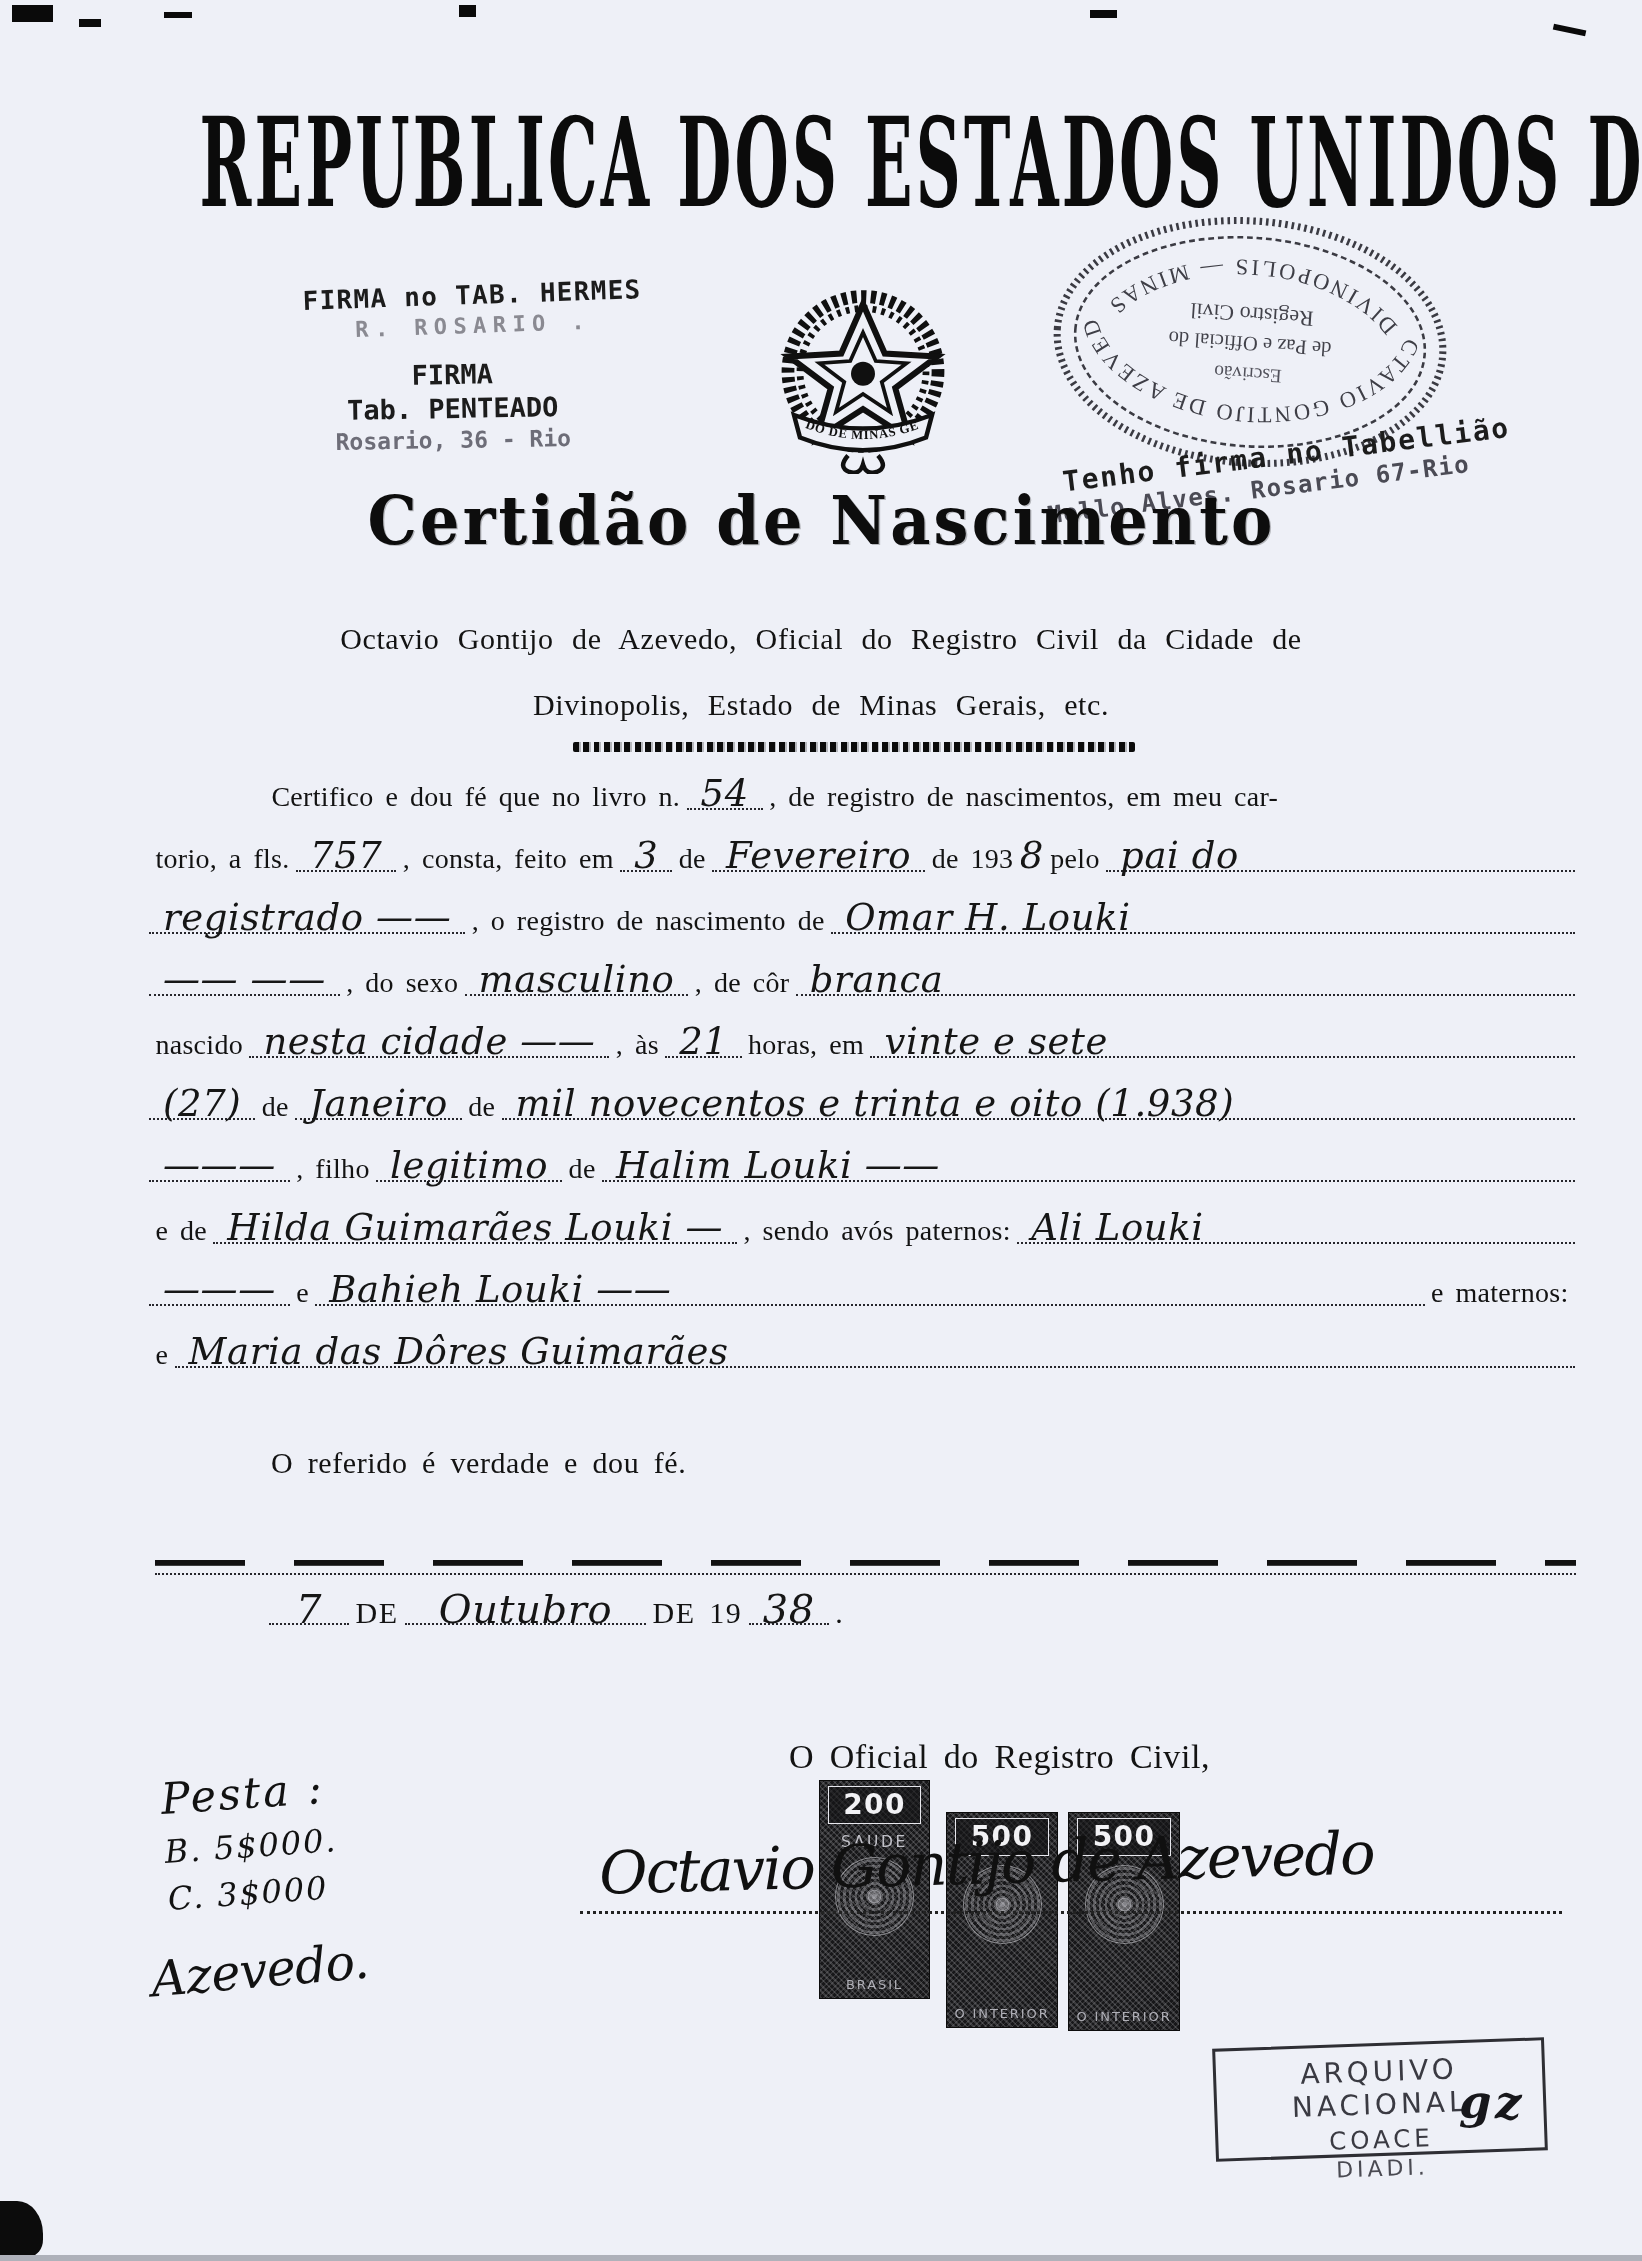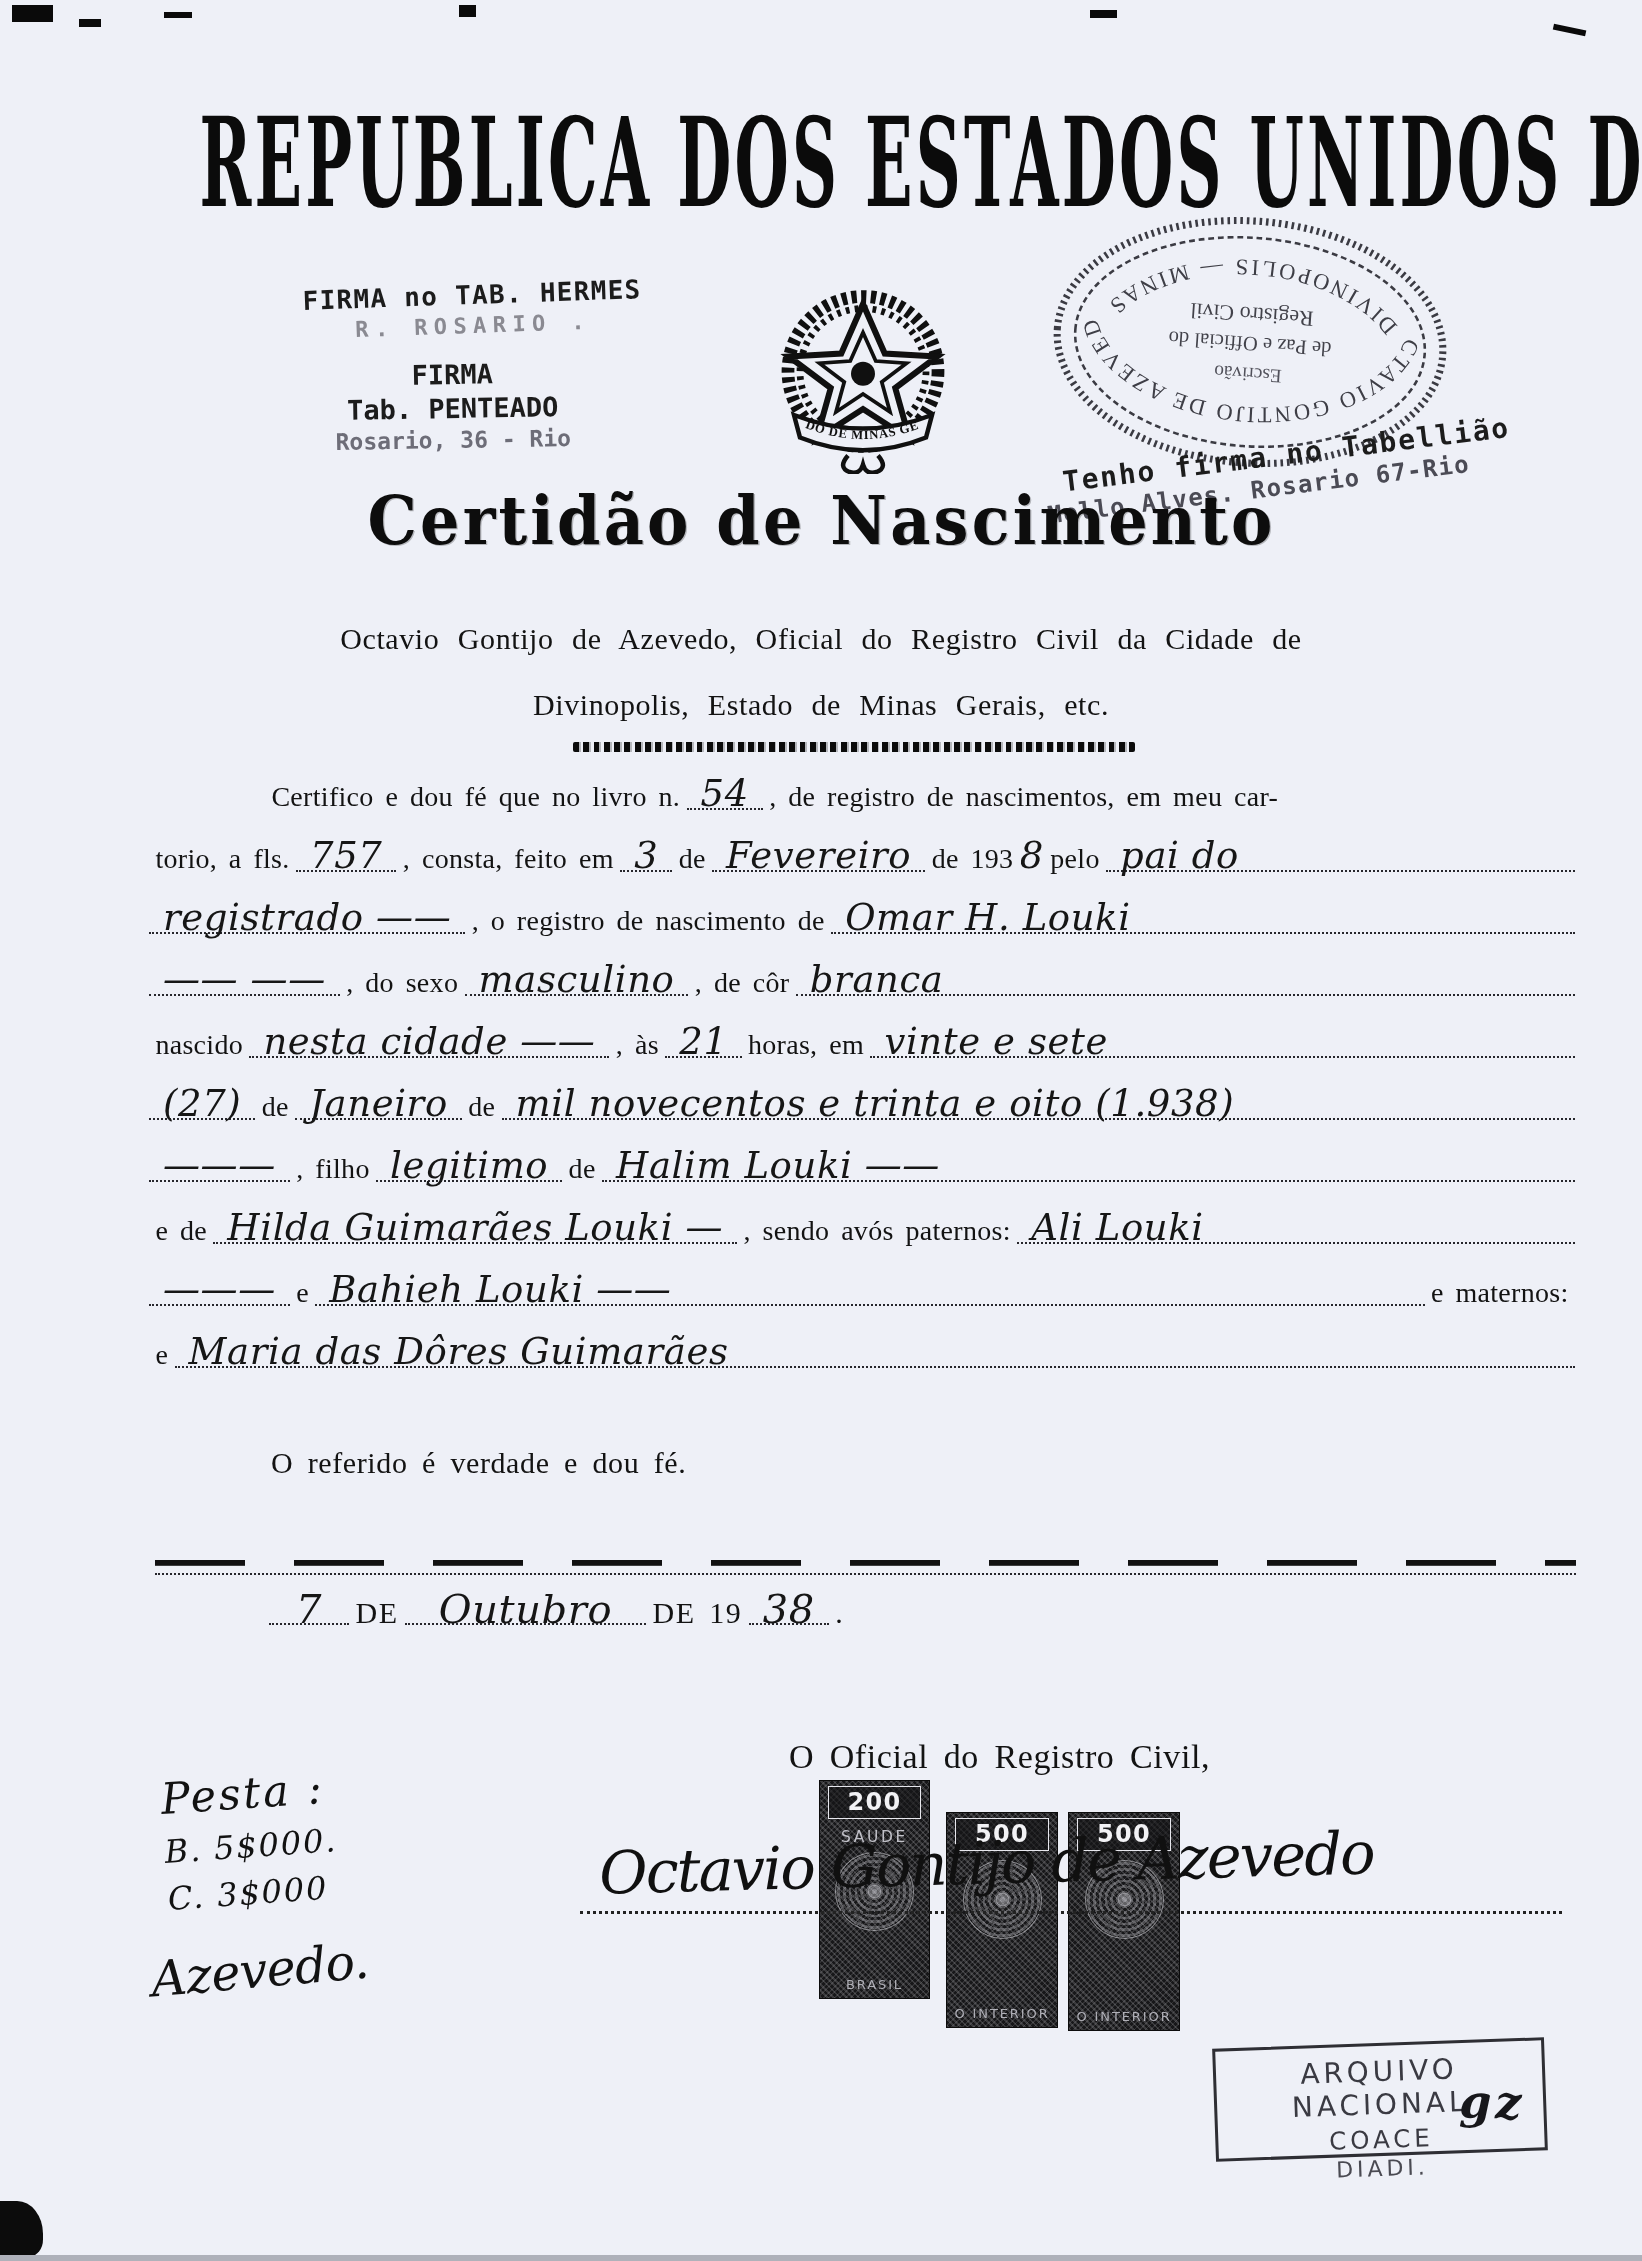--- a/index.html
+++ b/index.html
@@ -66,21 +66,21 @@
   .cartorio .hw{font-size:40px;}
 
   .official{top:1738px;left:789px;font-size:34px;word-spacing:6.4px;letter-spacing:0.6px;}
 
   
   .rev{position:absolute;background:
       repeating-linear-gradient(45deg,rgba(240,240,245,.16) 0 1.9px,transparent 1.9px 4.5px),
       repeating-linear-gradient(-45deg,rgba(240,240,245,.12) 0 1.3px,transparent 1.3px 3.9px),
       #171719;border:1.9px solid #0c0c0c;box-sizing:border-box;text-align:center;}
   .rev-val{font-family:"DejaVu Sans",sans-serif;font-weight:bold;color:#f2f2f5;
-      font-size:24px;letter-spacing:1.3px;border:1.9px solid #e8e8ee;margin:5.2px 7.7px 0 7.7px;
+      font-size:28px;letter-spacing:1.3px;border:1.9px solid #e8e8ee;margin:5.2px 7.7px 0 7.7px;
       padding:1.3px 0;background:rgba(20,20,22,.6);}
   .rev-cap{font-family:"DejaVu Sans",sans-serif;color:#dadae2;font-size:15.5px;letter-spacing:2.6px;
       margin-top:9px;opacity:.85;}
   .rev-foot{position:absolute;bottom:6.4px;left:0;width:100%;font-family:"DejaVu Sans",sans-serif;
       color:#cfcfd8;font-size:13px;letter-spacing:1.9px;opacity:.8;}
   .rev-orn{margin:6.4px auto 0 auto;width:70%;height:77px;border:1.3px solid rgba(235,235,242,.5);
       border-radius:50%;background:radial-gradient(circle,rgba(235,235,242,.35) 0 12%,transparent 13%),
       repeating-radial-gradient(circle,rgba(235,235,242,.25) 0 2.6px,transparent 2.6px 5.8px);}
 
   .sigline{top:1908px;left:580px;width:982px;border-bottom:3.2px dotted #222;height:2.6px;}

